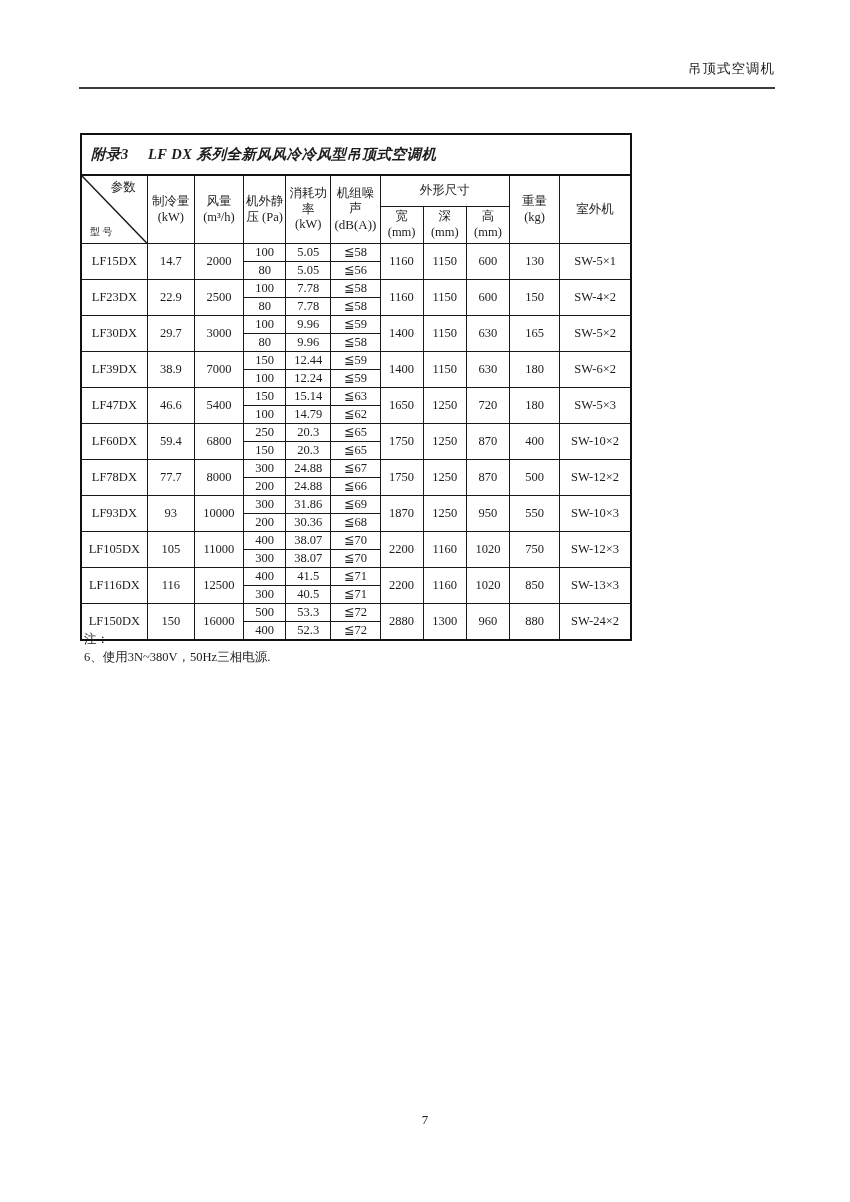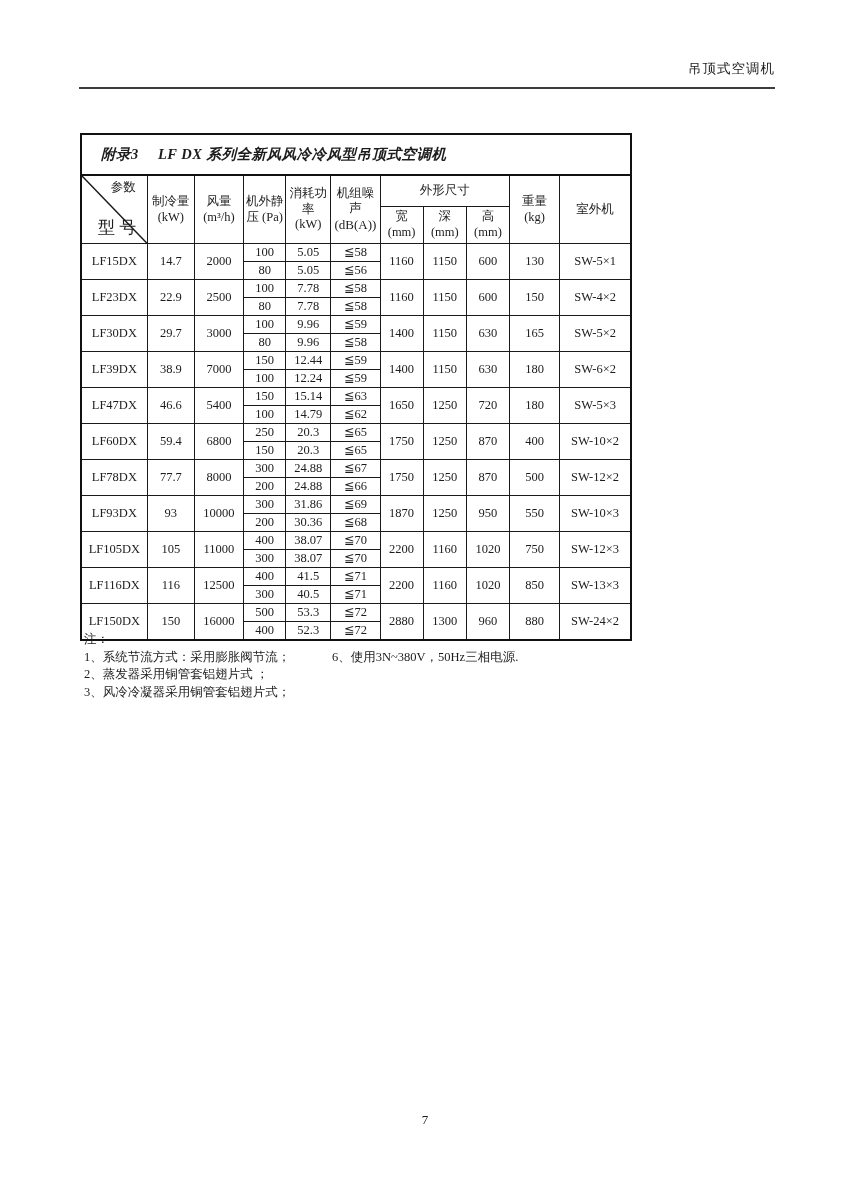--- a/index.html
+++ b/index.html
@@ -10,40 +10,40 @@
   }
   
   .page-header{position:absolute;left:79px;top:60px;width:696px;text-align:right;
     font-size:13.5px;letter-spacing:1px;}
   .header-rule{position:absolute;left:79px;top:87px;width:696px;height:2px;background:#3c3c3c;}
 
   
   .appendix{position:absolute;left:80px;top:133px;width:552px;}
   .title-bar{
     border:2px solid #111;border-bottom:none;height:41px;box-sizing:border-box;
-    display:flex;align-items:center;padding-left:19px;
+    display:flex;align-items:center;padding-left:9px;
     font-weight:bold;font-style:italic;font-size:14.5px;letter-spacing:0.5px;
   }
   table.spec{border-collapse:collapse;table-layout:fixed;width:552px;border:2px solid #111;}
   table.spec th, table.spec td{
     border:1px solid #1a1a1a;text-align:center;vertical-align:middle;
     font-size:12.5px;font-weight:normal;padding:0;line-height:1.25;
     overflow:hidden;
   }
   thead th{font-size:12.5px;}
   thead .tier1{height:30px;}
   thead .tier2{height:36px;}
   .hline{display:block;}
   .small-unit{font-size:13px;display:block;}
   tbody td{height:17px;}
   
   .diag-cell{position:relative;}
   .diag-cell svg{position:absolute;left:0;top:0;width:100%;height:100%;}
   .diag-param{position:absolute;top:4px;right:11px;font-size:12.5px;}
-  .diag-model{position:absolute;bottom:5px;left:16px;font-size:17px;}
+  .diag-model{position:absolute;bottom:5px;left:8px;font-size:10px;}
 
   
   .notes{position:absolute;left:84px;top:631px;width:600px;font-size:12.5px;line-height:17.5px;}
   .notes-grid{display:flex;}
   .notes-col{width:248px;}
   .notes-col.right{width:300px;}
   .notes-col div{white-space:nowrap;}
 
   .page-number{position:absolute;left:0;top:1112px;width:850px;text-align:center;font-size:13px;}
 </style>
@@ -333,24 +333,19 @@
           <td>52.3</td>
           <td>≦72</td>
         </tr>
       </tbody>
   </table>
 </div>
 
 <div class="notes">
   <div>注：</div>
   <div class="notes-grid">
-    <div class="notes-col">
-      <div>1、系统节流方式：采用膨胀阀节流；</div>
-      <div>2、蒸发器采用铜管套铝翅片式 ；</div>
-      <div>3、风冷冷凝器采用铜管套铝翅片式；</div>
-    </div>
     <div class="notes-col right">
       <div>6、使用3N~380V，50Hz三相电源.</div>
     </div>
   </div>
 </div>
 
 <div class="page-number">7</div>
 
 </body></html>

